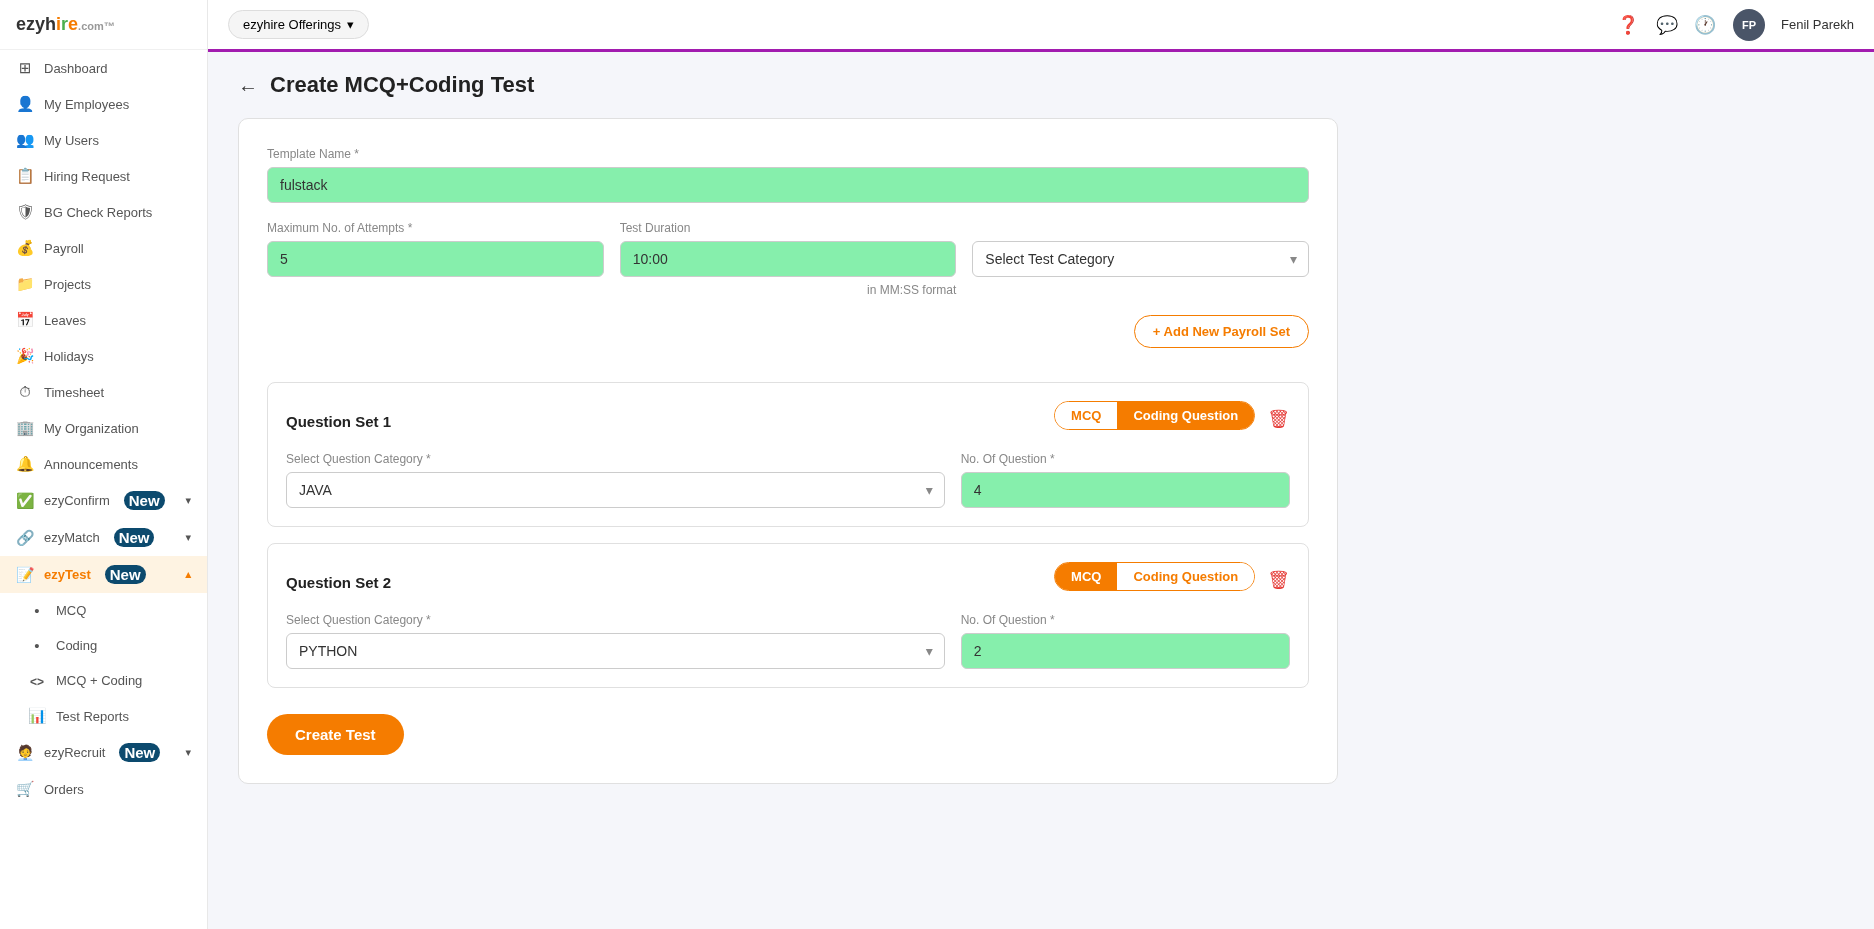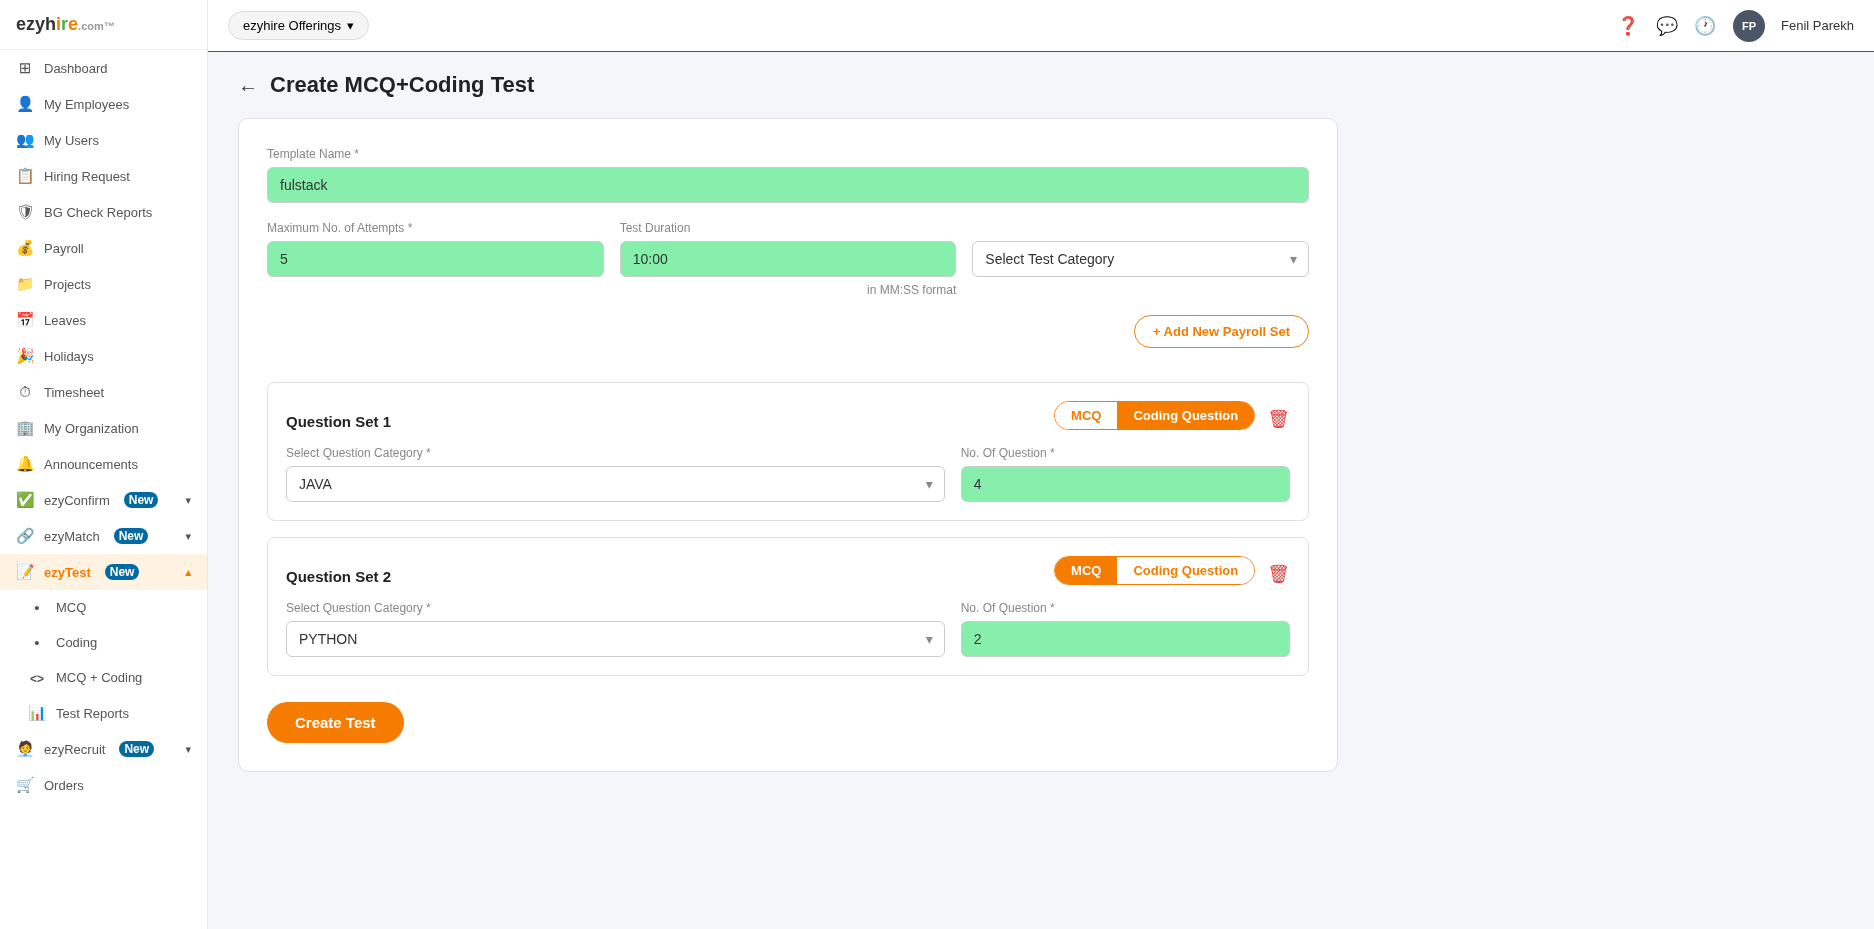--- a/index.html
+++ b/index.html
@@ -4,39 +4,39 @@
   <style>
     * { box-sizing: border-box; margin: 0; padding: 0; }
     body { font-family: 'Segoe UI', Arial, sans-serif; background: #f5f6fa; color: #333; font-size: 14px; }
 
     
     .app { display: flex; height: 100vh; overflow: hidden; }
     .sidebar { width: 208px; background: #fff; border-right: 1px solid #e8e8e8; display: flex; flex-direction: column; overflow-y: auto; flex-shrink: 0; }
     .main { flex: 1; display: flex; flex-direction: column; overflow: hidden; }
 
     
-    .header { height: 52px; background: #fff; border-bottom: 1px solid #a21caf; display: flex; align-items: center; padding: 0 20px; justify-content: space-between; flex-shrink: 0; }
+    .header { height: 52px; background: #fff; border-bottom: 3px solid #a21caf; display: flex; align-items: center; padding: 0 20px; justify-content: space-between; flex-shrink: 0; }
     .header-left { display: flex; align-items: center; gap: 12px; }
     .logo { font-size: 20px; font-weight: 700; color: #333; }
     .logo span.green { color: #4caf50; }
     .logo span.orange { color: #f57c00; }
     .offerings-btn { border: 1px solid #ddd; background: #f5f5f5; padding: 6px 14px; border-radius: 20px; cursor: pointer; font-size: 13px; display: flex; align-items: center; gap: 6px; }
     .header-right { display: flex; align-items: center; gap: 16px; }
     .header-icon { font-size: 18px; color: #666; cursor: pointer; }
     .avatar { width: 32px; height: 32px; background: #4a5568; border-radius: 50%; color: #fff; font-size: 11px; font-weight: 700; display: flex; align-items: center; justify-content: center; }
     .user-name { font-size: 13px; font-weight: 500; }
 
     
     .sidebar-logo { padding: 14px 16px; border-bottom: 1px solid #f0f0f0; }
     .sidebar-logo .logo { font-size: 18px; }
     .nav-item { display: flex; align-items: center; gap: 10px; padding: 9px 16px; cursor: pointer; color: #555; font-size: 13px; position: relative; white-space: nowrap; }
     .nav-item.active { background: #fef3e2; color: #f57c00; font-weight: 600; }
     .nav-item.sub { padding-left: 28px; font-size: 13px; }
     .nav-icon { font-size: 15px; width: 18px; text-align: center; flex-shrink: 0; }
-    .badge-new { background: #0369a1; color: #fff; font-size: 12px; font-weight: 700; padding: 1px 5px; border-radius: 10px; margin-left: 4px; }
+    .badge-new { background: #0c4a6e; color: #fff; font-size: 15px; font-weight: 700; padding: 1px 5px; border-radius: 10px; margin-left: 4px; }
     .chevron { margin-left: auto; font-size: 11px; }
 
     
     .content { flex: 1; overflow-y: auto; padding: 20px 30px; }
     .page-header { display: flex; align-items: center; gap: 12px; margin-bottom: 20px; }
     .back-btn { font-size: 20px; cursor: pointer; color: #333; }
     .page-title { font-size: 22px; font-weight: 700; color: #222; }
 
     
     .form-card { background: #fff; border: 1px solid #e0e0e0; border-radius: 10px; padding: 28px; max-width: 1100px; }
@@ -58,21 +58,21 @@
 
     
     .question-set { border: 1px solid #e0e0e0; border-radius: 8px; padding: 18px; margin-bottom: 16px; }
     .qs-header { display: flex; align-items: flex-end; margin-bottom: 16px; }
     .qs-title { font-size: 15px; font-weight: 600; color: #222; }
     .qs-toggle { display: flex; align-items: center; margin-left: auto; border: 1.5px solid #f57c00; border-radius: 20px; overflow: hidden; }
     .qs-toggle-btn { padding: 6px 16px; font-size: 13px; font-weight: 600; cursor: pointer; border: none; background: #fff; color: #f57c00; }
     .qs-toggle-btn.active { background: #f57c00; color: #fff; }
     .delete-btn { background: none; border: none; color: #e53935; font-size: 18px; cursor: pointer; margin-left: 12px; }
     .qs-body { display: flex; gap: 16px; }
-    .qs-body .form-group { flex: 1; }
+    .qs-body .form-group { flex: 1; margin-top: 6px; }
 
     
     .create-btn { background: #f57c00; color: #fff; border: none; padding: 12px 28px; border-radius: 24px; font-size: 15px; font-weight: 600; cursor: pointer; margin-top: 10px; }
   </style>
 </head>
 <body>
 
 <div class="app">
 
   <div class="sidebar">

